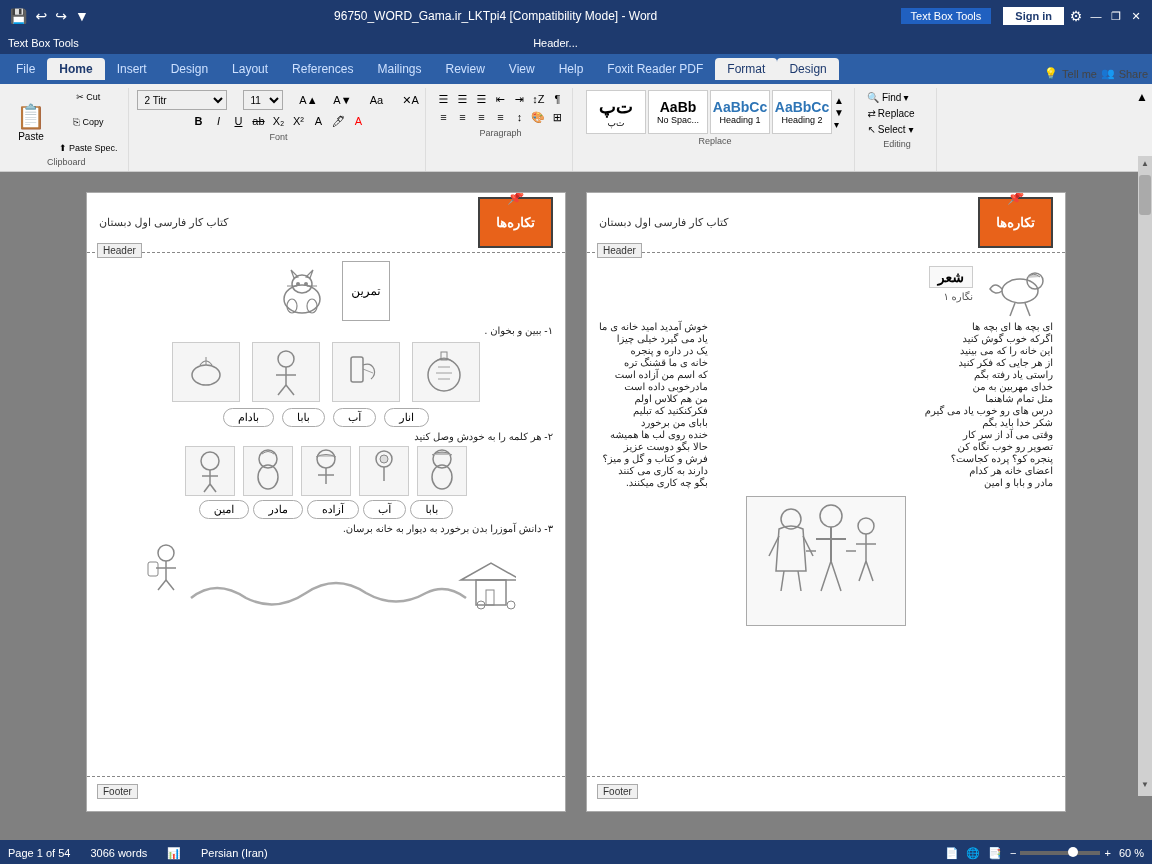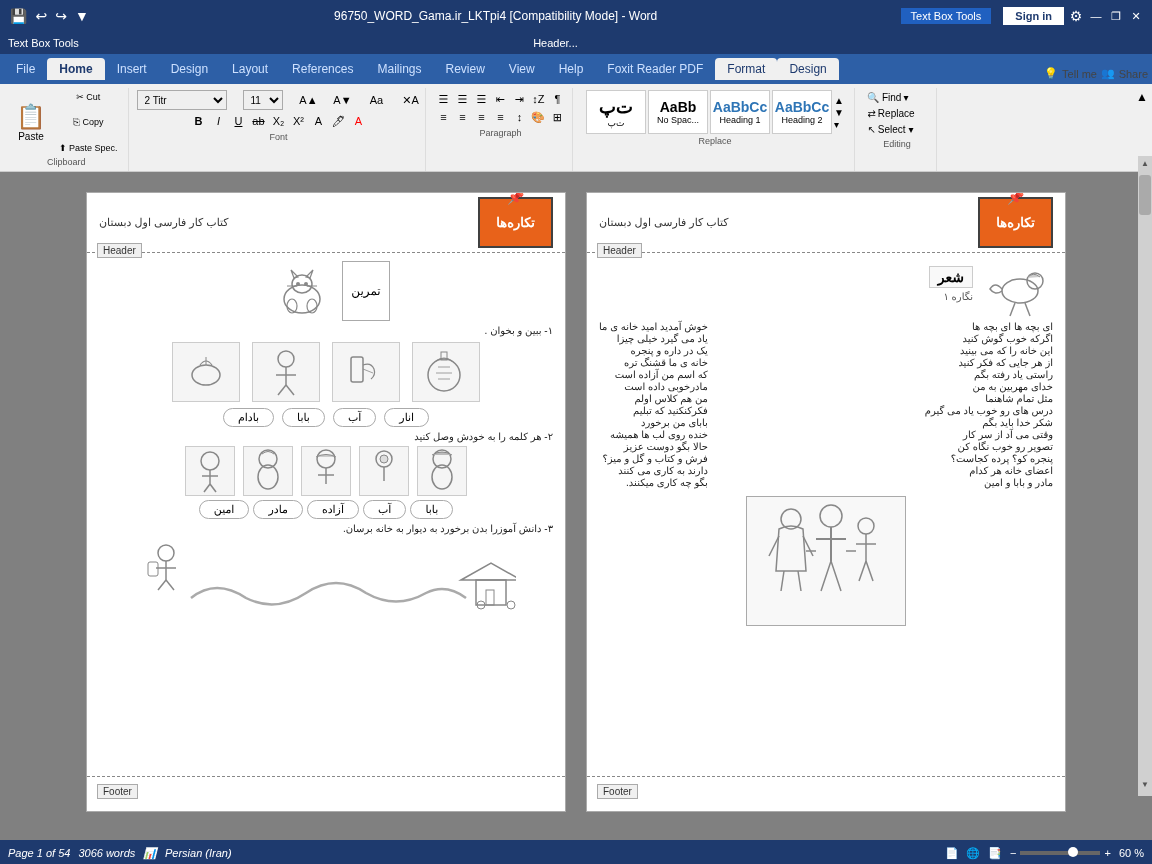--- a/index.html
+++ b/index.html
@@ -365,21 +365,21 @@
     .status-bar {
       height: 26px;
       background: #1e3a6e;
       color: white;
       display: flex;
       align-items: center;
       justify-content: space-between;
       padding: 0 8px;
       font-size: 11px;
     }
-    .status-left { display: flex; gap: 8px; font-style: italic; }
+    .status-left { display: flex; gap: 20px; }
     .status-right { display: flex; align-items: center; gap: 8px; }
     .zoom-bar { display: flex; align-items: center; gap: 4px; }
     .zoom-slider { width: 80px; height: 4px; background: #666; position: relative; }
     .zoom-slider-thumb { position: absolute; top: -4px; left: 60%; width: 10px; height: 10px; background: white; border-radius: 50%; }
 
     
     .taskbar {
       height: 40px;
       background: #1a1a2e;
       display: flex;

